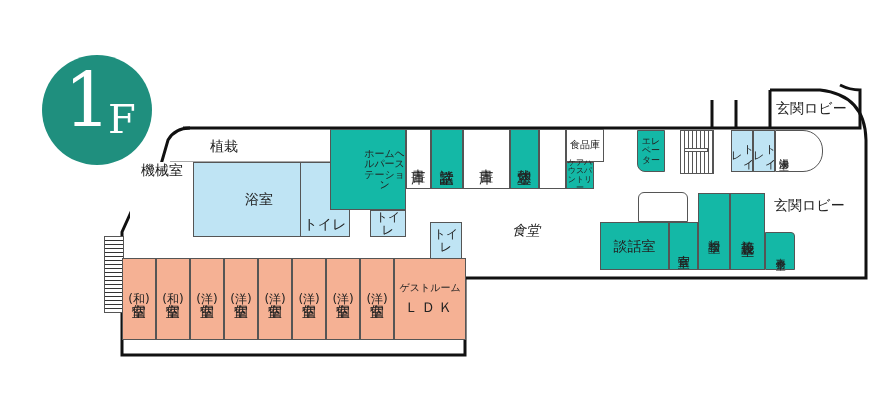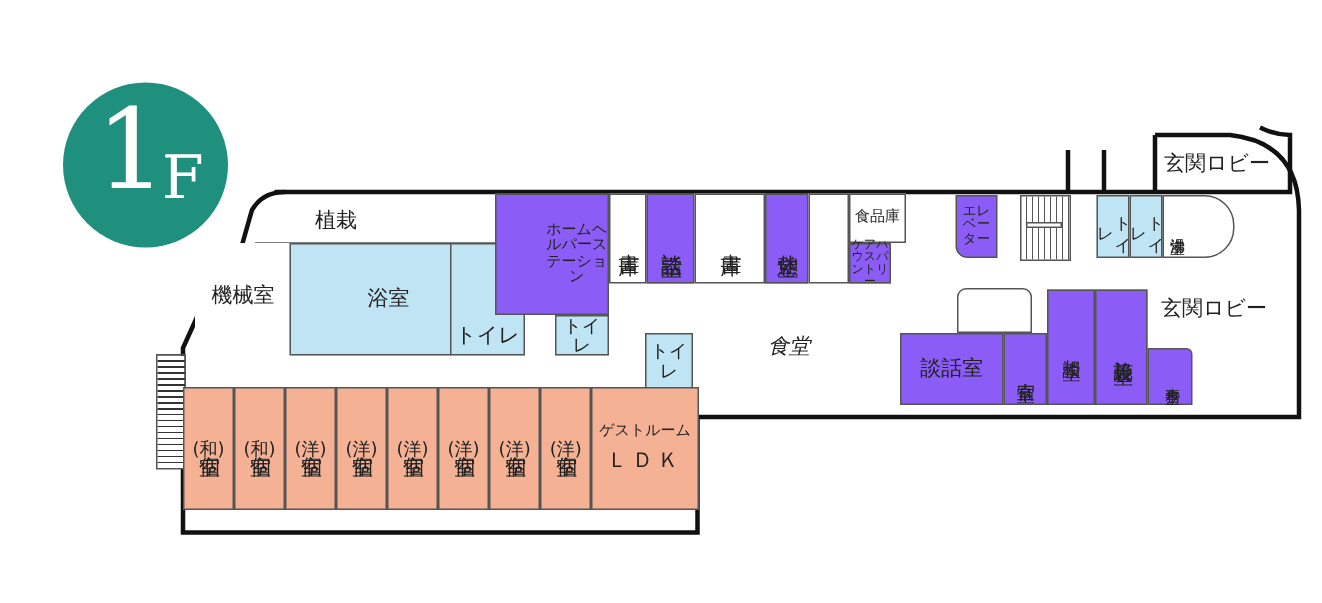--- a/index.html
+++ b/index.html
@@ -6,21 +6,21 @@
   body { width:881px; height:402px; position:relative; overflow:hidden;
          font-family:"DejaVu Sans", "Liberation Sans", sans-serif; color:#222; }
   .abs { position:absolute; box-sizing:border-box; }
   .badge { left:42px; top:55px; width:110px; height:110px; border-radius:50%;
            background:#1f8f7e; color:#fff; font-family:"DejaVu Serif","Liberation Serif",serif; }
   .badge .n { position:absolute; left:22px; top:8px; font-size:74px; line-height:1; }
   .badge .f { position:absolute; left:66px; top:44px; font-size:40px; line-height:1; }
   .room { position:absolute; box-sizing:border-box; border:1px solid #555;
           display:flex; align-items:center; justify-content:center; text-align:center;
           line-height:1.05; }
-  .pink { background:#8b5cf6; }
+  .pink { background:#14b8a6; }
   .blue { background:#bfe4f4; }
   .orange { background:#f5b194; }
   .white { background:#fff; }
   .v { writing-mode:vertical-rl; text-orientation:upright; letter-spacing:1px; }
   .lbl { position:absolute; font-size:14px; white-space:nowrap; }
   .sm { font-size:10px; }
   .md { font-size:14px; }
   .stair { position:absolute; background:repeating-linear-gradient(to bottom,#fff 0 3px,#333 3px 4px); border:1px solid #555; }
   .stairv { position:absolute; background:repeating-linear-gradient(to right,#fff 0 3px,#555 3px 4px); border:1px solid #555; }
   svg.outline { position:absolute; left:0; top:0; }
@@ -36,21 +36,21 @@
 <svg class="outline" width="881" height="402">
   <path d="M183,128 L860,128 L860,90 Q850,90 840,85 M770,90 L770,128" fill="none" stroke="#111" stroke-width="3"></path>
   <path d="M770,90 L820,90 Q865,95 866,140 L866,278 L465,278 L465,355 L122,355 L122,232 L150,170 L160,168 L168,140 Q175,128 190,128" fill="none" stroke="#111" stroke-width="3"></path>
   <line x1="712" y1="100" x2="712" y2="128" stroke="#111" stroke-width="3"></line>
   <line x1="736" y1="100" x2="736" y2="128" stroke="#111" stroke-width="3"></line>
   <line x1="170" y1="162" x2="470" y2="162" stroke="#555" stroke-width="1"></line>
 </svg>
 
 <div class="lbl" style="left:210px;top:138px;">植栽</div>
 
-<div class="room white" style="left:130px;top:162px;width:64px;height:75px;border-color:#fff;align-items:center;padding-bottom:4px;">
+<div class="room white" style="left:130px;top:162px;width:64px;height:75px;border-color:#fff;align-items:flex-start;padding-bottom:4px;">
   <span class="md">機械室</span>
 </div>
 
 <div class="room blue" style="left:193px;top:162px;width:108px;height:75px;padding-left:24px;">
   <span class="md">浴室</span>
 </div>
 
 <div class="room blue" style="left:300px;top:162px;width:50px;height:75px;align-items:flex-end;padding-bottom:4px;">
   <span class="md">トイレ</span>
 </div>

